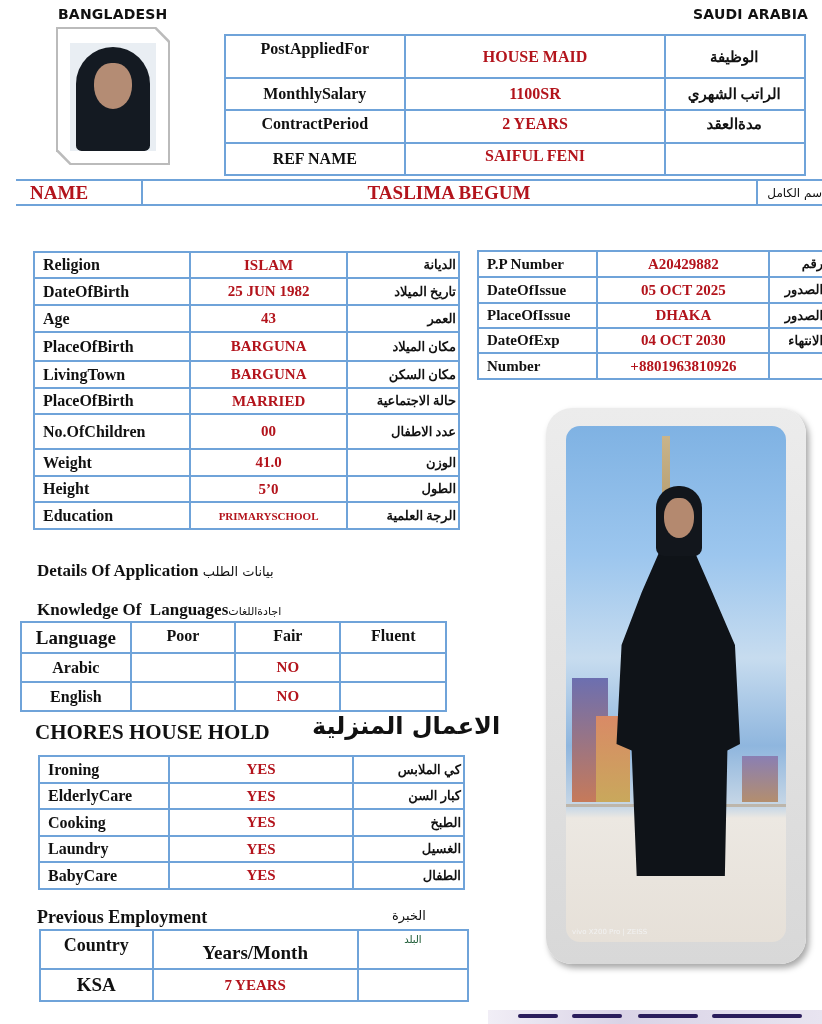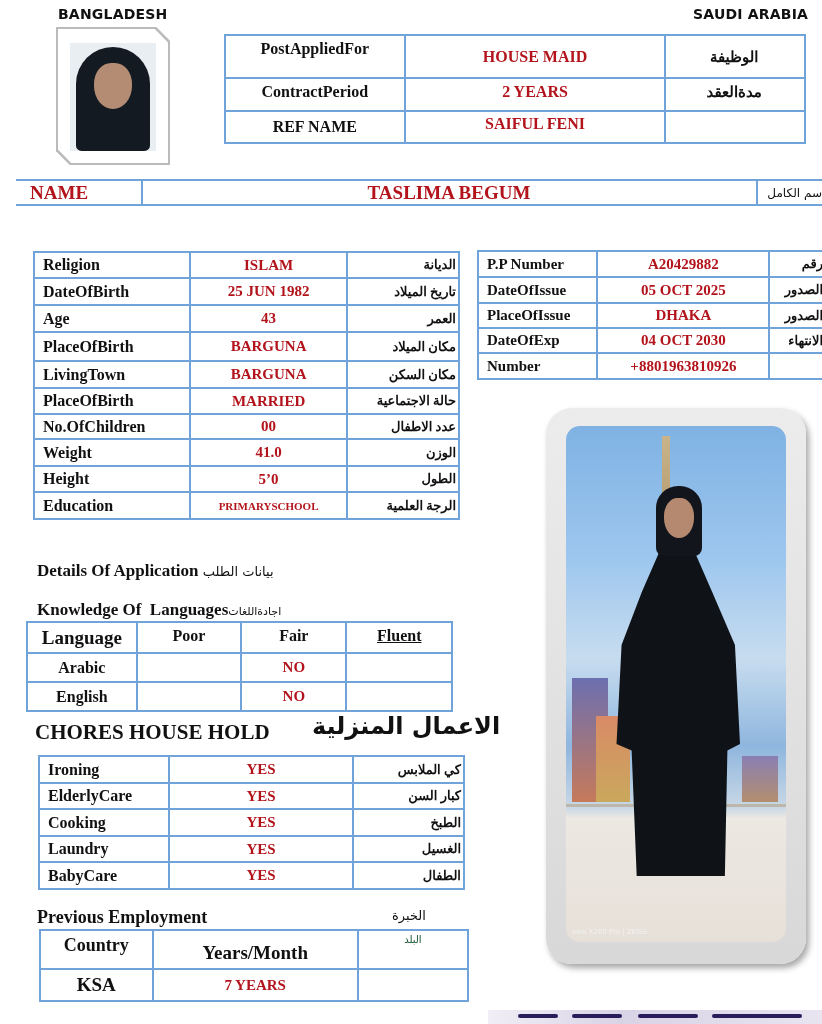--- a/index.html
+++ b/index.html
@@ -75,20 +75,25 @@
       <col style="width:180px">
       <col style="width:262px">
       <col style="width:140px">
     </colgroup>
   <tbody>
       <tr style="height:43px">
     <td class="lbl" style="vertical-align:top; padding-top:4px;">PostAppliedFor</td>
     <td class="val red" style="font-size:16px;">HOUSE MAID</td>
     <td class="ar">الوظيفة</td>
   </tr>
+  <tr style="height:32px">
+    <td class="lbl">MonthlySalary</td>
+    <td class="val red" style="font-size:16px;">1100SR</td>
+    <td class="ar">الراتب الشهري</td>
+  </tr>
   <tr style="height:33px">
     <td class="lbl" style="vertical-align:top; padding-top:4px;text-align:center;">ContractPeriod</td>
     <td class="val red" style="font-size:16px; vertical-align:top; padding-top:4px;text-align:center;">2 YEARS</td>
     <td class="ar" style="vertical-align:top; padding-top:4px;">مدةالعقد</td>
   </tr>
   <tr style="height:32px">
     <td class="lbl">REF NAME</td>
     <td class="val red" style="font-size:16px; vertical-align:top; padding-top:3px;">SAIFUL FENI</td>
     <td class="ar"></td>
   </tr>
@@ -139,21 +144,21 @@
   <tr style="height:27px">
     <td class="lbl">LivingTown</td>
     <td class="val red">BARGUNA</td>
     <td class="ar">مكان السكن</td>
   </tr>
   <tr style="height:26px">
     <td class="lbl">PlaceOfBirth</td>
     <td class="val red">MARRIED</td>
     <td class="ar">حالة الاجتماعية</td>
   </tr>
-  <tr style="height:25px">
+  <tr style="height:35px">
     <td class="lbl">No.OfChildren</td>
     <td class="val red">00</td>
     <td class="ar">عدد الاطفال</td>
   </tr>
   <tr style="height:27px">
     <td class="lbl">Weight</td>
     <td class="val red">41.0</td>
     <td class="ar">الوزن</td>
   </tr>
   <tr style="height:26px">
@@ -206,33 +211,33 @@
 
 <div class="section-title" style="left:37px; top:561px; font-size:17px;">
   <span>Details Of Application</span>
   <span class="ar-tag" style="font-size:13px;">بيانات الطلب</span>
 </div>
 
 <div class="section-title" style="left:37px; top:600px; font-size:17px;">
   <span style="white-space:pre;">Knowledge Of  Languages</span><span class="ar-tag" style="font-size:11px;">اجادةاللغات</span>
 </div>
 
-<table class="grid" style="left:26px; top:621px; width:427px;">
+<table class="grid" style="left:20px; top:621px; width:427px;">
   <colgroup>
       <col style="width:110px">
       <col style="width:105px">
       <col style="width:106px">
       <col style="width:106px">
     </colgroup>
   <tbody>
       <tr style="height:31px">
     <td class="val" style="font-size:19px; color:#111;">Language</td>
     <td class="val" style="font-size:16px; color:#111; vertical-align:top; padding-top:4px;">Poor</td>
     <td class="val" style="font-size:16px; color:#111; vertical-align:top; padding-top:4px;margin-left:40px;">Fair</td>
-    <td class="val" style="font-size:16px; color:#111; vertical-align:top; padding-top:4px;text-decoration:underline;">Fluent</td>
+    <td class="val" style="font-size:16px; color:#111; vertical-align:top; padding-top:4px;">Fluent</td>
   </tr>
   <tr style="height:29px">
     <td class="val" style="color:#111; font-size:16px;">Arabic</td>
     <td class="val red"></td>
     <td class="val red">NO</td>
     <td class="val red"></td>
   </tr>
   <tr style="height:29px">
     <td class="val" style="color:#111; font-size:16px;">English</td>
     <td class="val red"></td>

